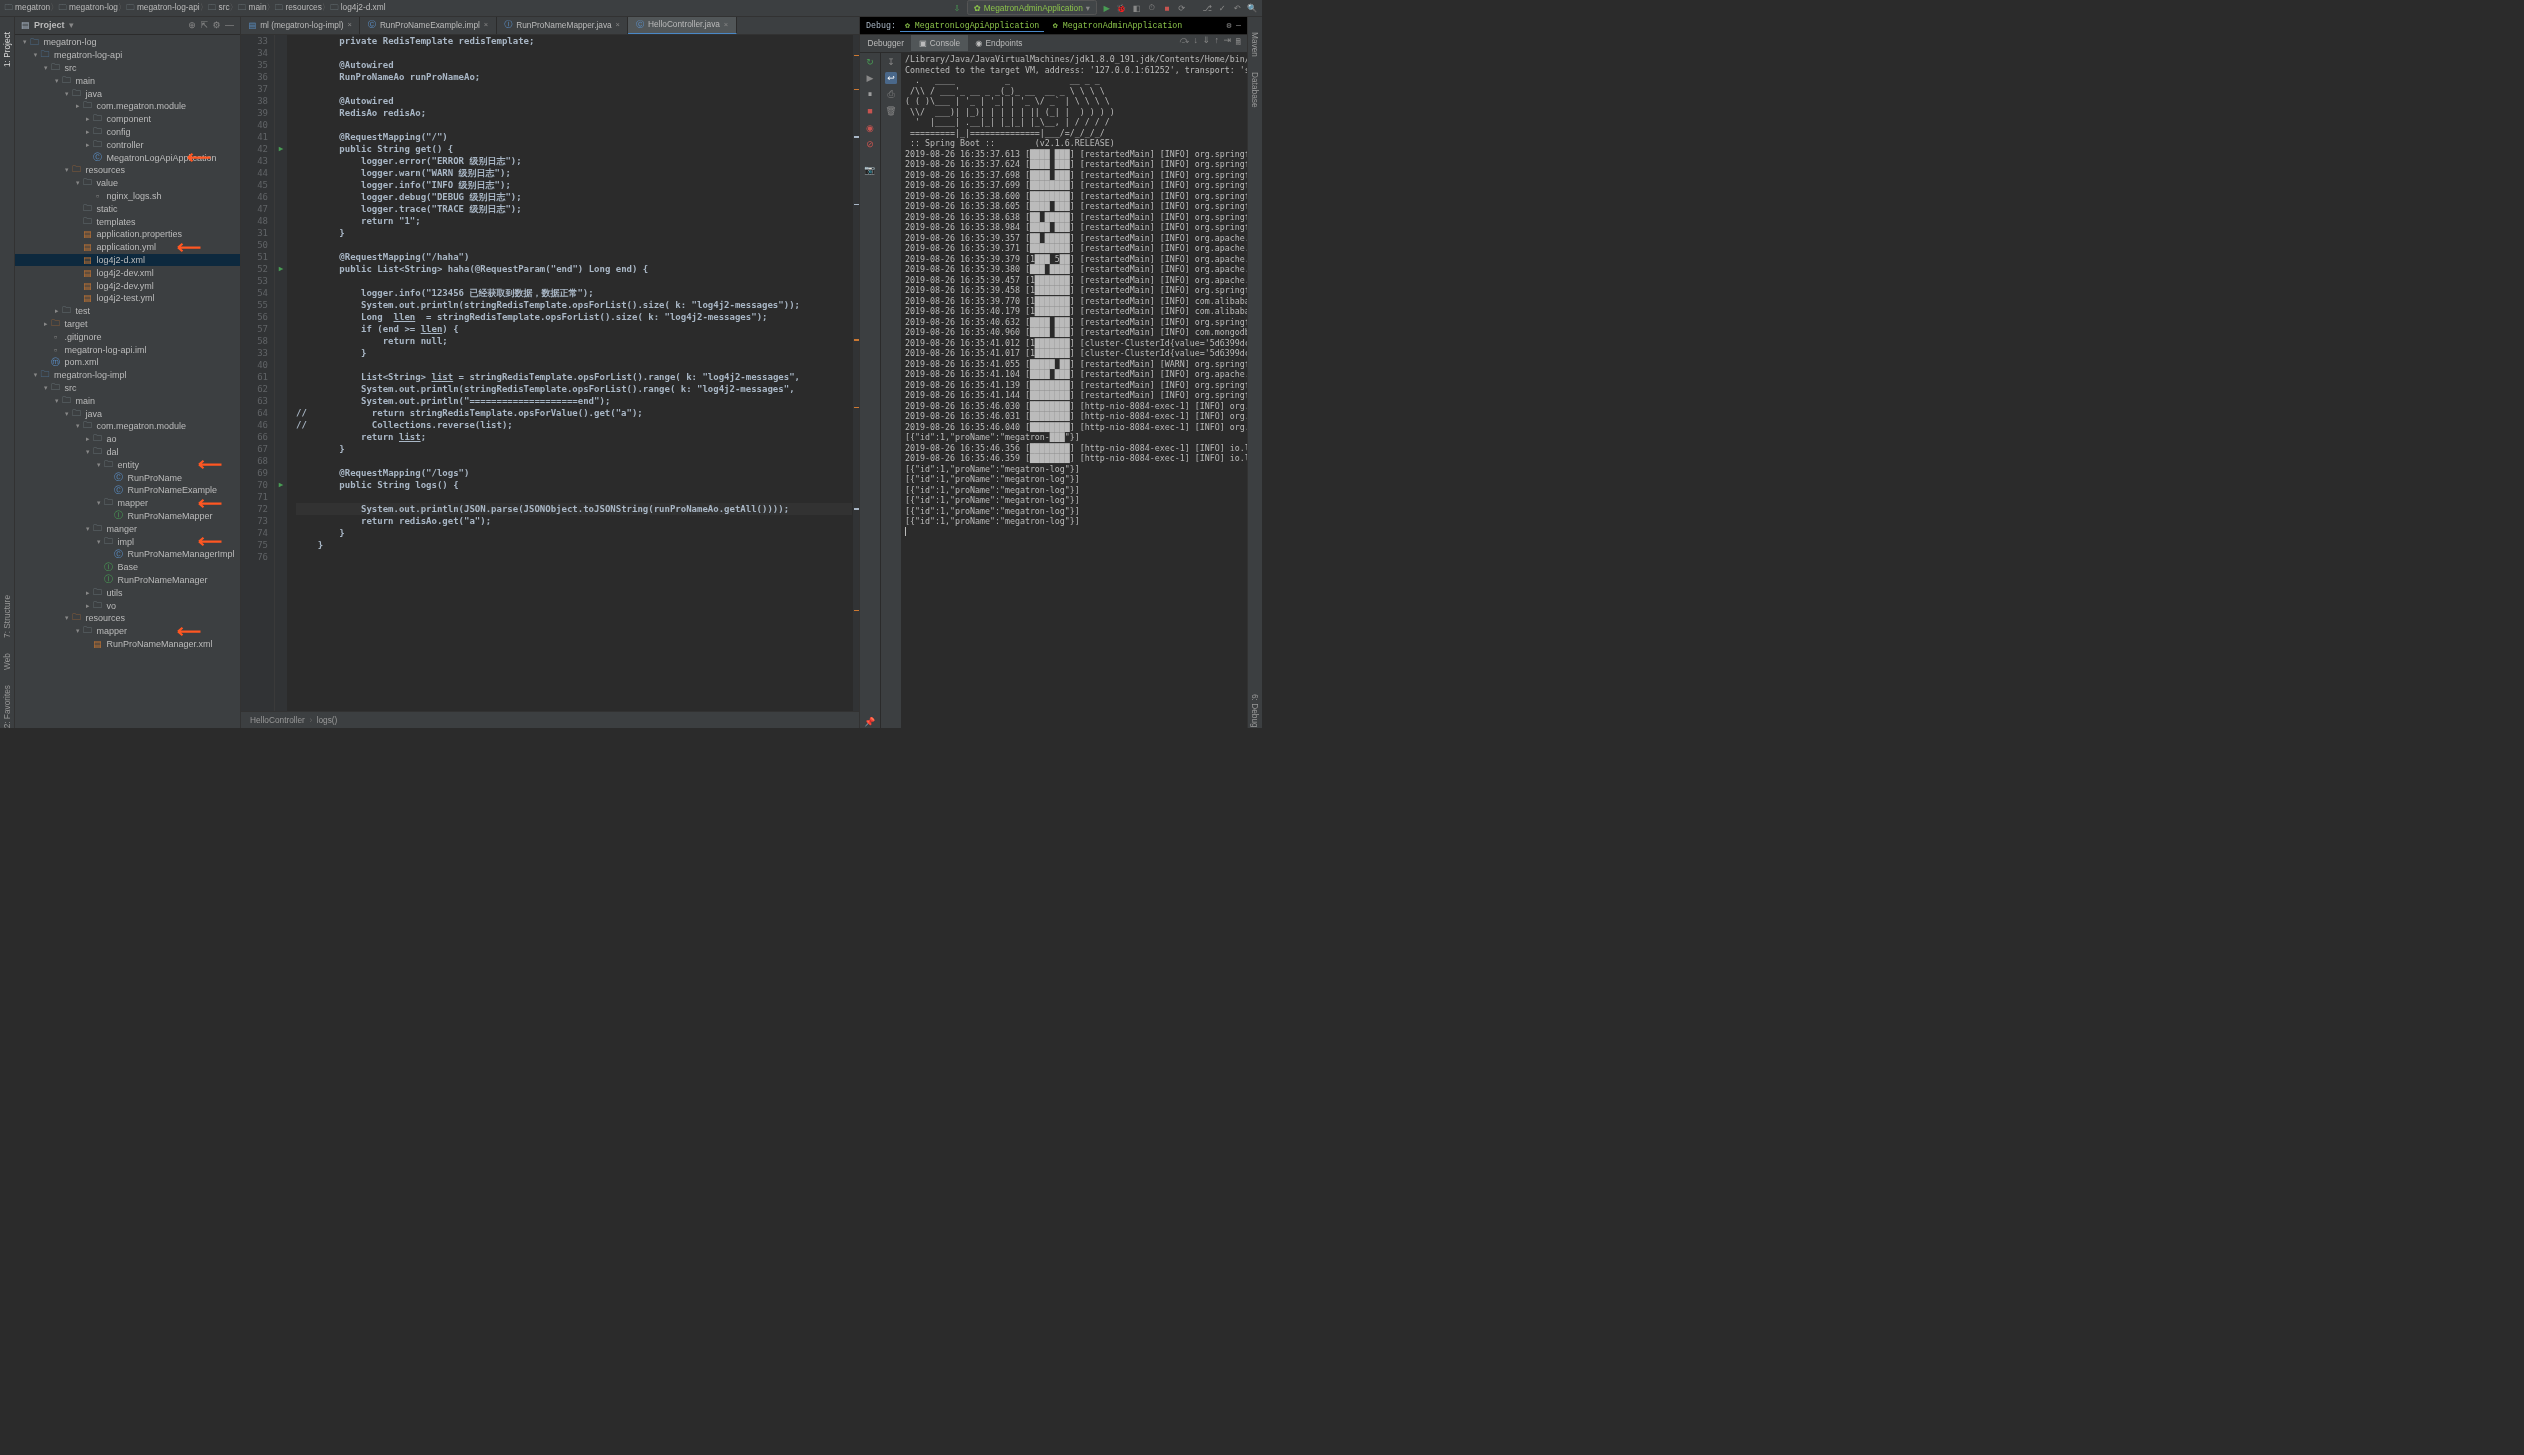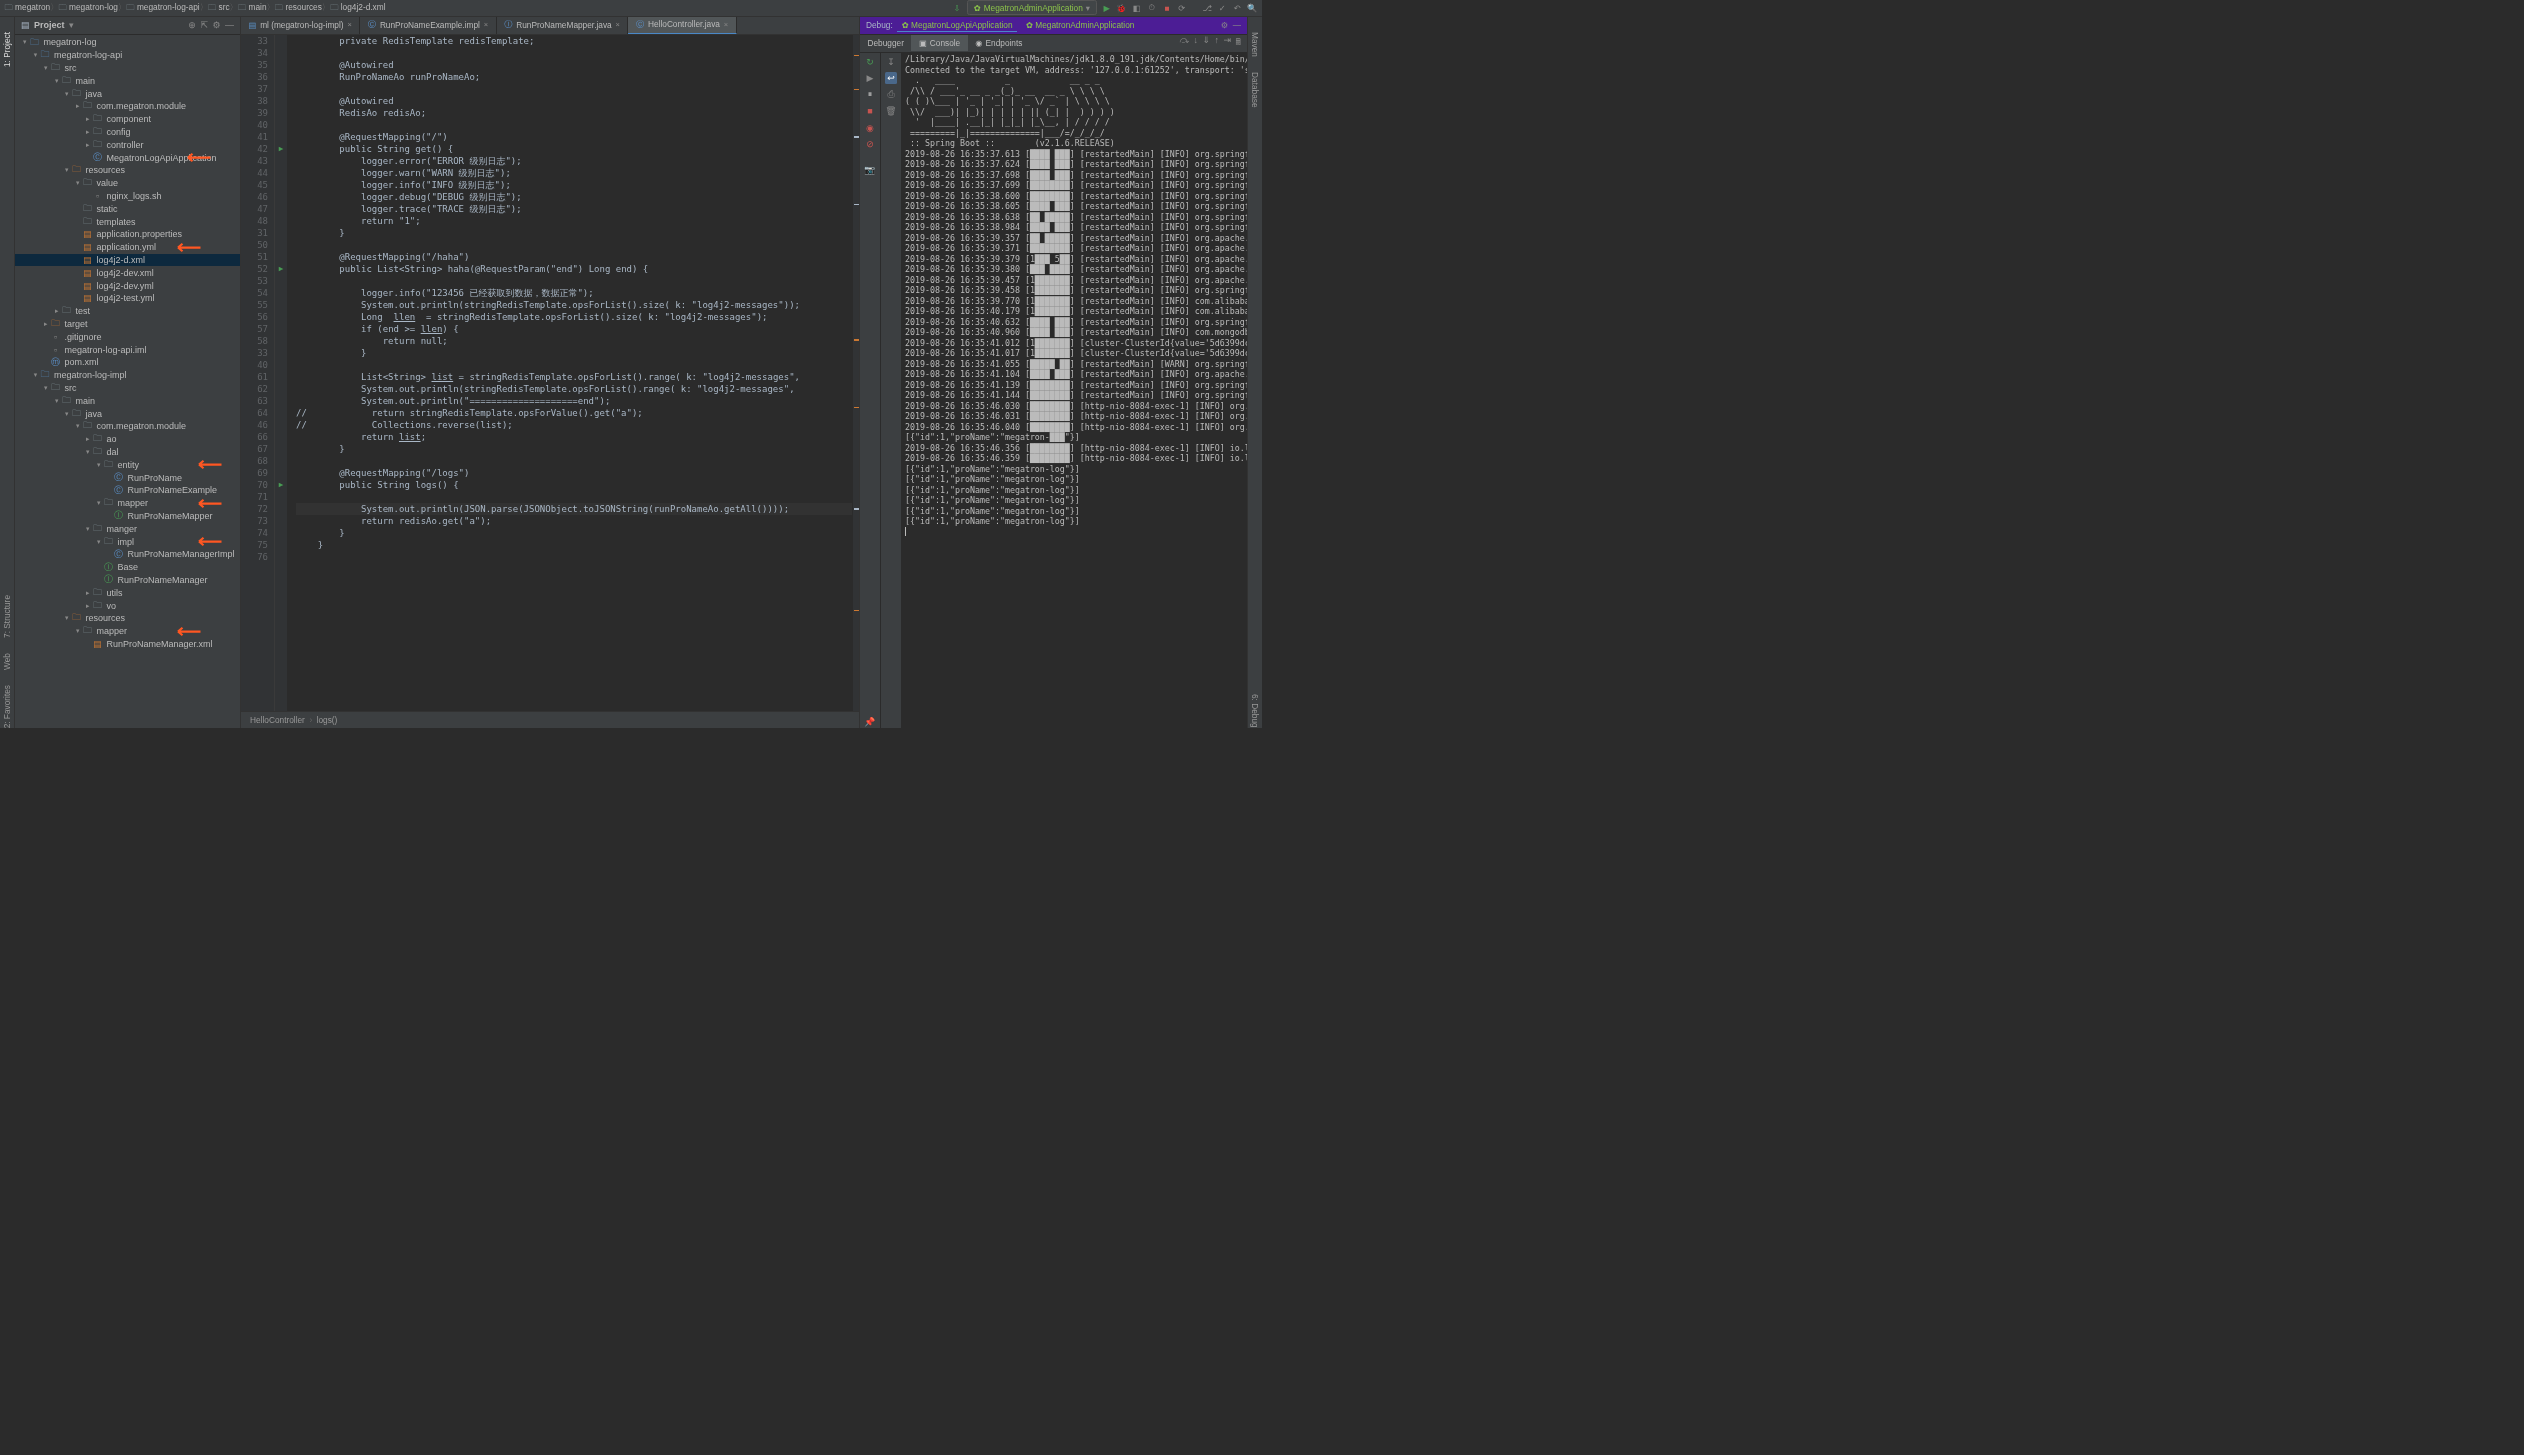--- a/index.html
+++ b/index.html
@@ -31,28 +31,28 @@
 .editor-tabs { height:18px; background:#3c3f41; display:flex; align-items:flex-end; border-bottom:0.8px solid #323232; overflow:hidden; }
 .etab { padding:2.3px 7.5px; font-size:8.3px; color:#bbb; border-right:0.8px solid #2b2b2b; display:flex; align-items:center; gap:3.8px; cursor:pointer; height:18px; }
 .etab.active { background:#515658; border-bottom:1.5px solid #4a88c7; }
 .etab .close { color:#888; font-size:7.5px; }
 .editor-body { flex:1; display:flex; overflow:hidden; font-family:'Menlo','Consolas',monospace; font-size:9px; line-height:12px; }
 .gutter { width:34px; background:#313335; color:#606366; text-align:right; padding-right:6px; border-right:0.8px solid #3a3a3a; }
 .gutter .ln { height:12px; }
 .gutter-icons { width:12px; background:#313335; }
 .gutter-icons .gi { height:12px; display:flex; align-items:center; justify-content:center; }
 .code { flex:1; padding-left:9px; white-space:pre; overflow:hidden; position:relative; }
-.code .line { height:12px; }
+.code .line { height:12px;font-weight:bold; }
 .code .line.hl { background:#323232; }
 .err-stripe { width:7.5px; background:#313335; border-left:0.8px solid #2b2b2b; position:relative; }
 .err-stripe .mark { position:absolute; left:1.5px; width:4.5px; height:1.5px; }
 .editor-status { height:16.6px; background:#3c3f41; border-top:0.8px solid #323232; display:flex; align-items:center; padding:0 9px; font-size:8.3px; color:#999; }
 .editor-status .sep2 { margin:0 4.5px; color:#666; }
 .debug-panel { width:388px; background:#2b2b2b; border-left:0.8px solid #323232; display:flex; flex-direction:column; }
-.debug-header { height:18px; background:#4c1d95; display:flex; align-items:center; padding:0 6px; border-bottom:0.8px solid #2b2b2b; gap:4.5px; font-size:8.3px; }
+.debug-header { height:18px; background:#000000; display:flex; align-items:center; padding:0 6px; border-bottom:0.8px solid #2b2b2b; gap:4.5px; font-size:8.3px;font-family:Liberation Mono, monospace; }
 .debug-header .runcfg { color:#8bc34a; padding:1.5px 4.5px; border-bottom:1.5px solid #4a88c7; }
 .debug-header .runcfg2 { color:#8bc34a; padding:1.5px 4.5px; }
 .debug-header .spacer { flex:1; }
 .debug-sub { height:18px; background:#3c3f41; display:flex; align-items:center; border-bottom:0.8px solid #2b2b2b; }
 .debug-sub .dtab { padding:3px 7.5px; font-size:8.3px; color:#bbb; display:flex; align-items:center; gap:3px; cursor:pointer; }
 .debug-sub .dtab.active { background:#515658; }
 .debug-sub .dicons { margin-left:auto; display:flex; gap:4.5px; padding-right:6px; color:#888; }
 .debug-body { flex:1; display:flex; min-height:0; }
 .debug-toolbar { width:21px; background:#3c3f41; display:flex; flex-direction:column; align-items:center; padding-top:3px; gap:4.5px; border-right:0.8px solid #2b2b2b; }
 .debug-toolbar2 { width:21px; background:#3c3f41; display:flex; flex-direction:column; align-items:center; padding-top:3px; gap:4.5px; border-right:0.8px solid #2b2b2b; }

